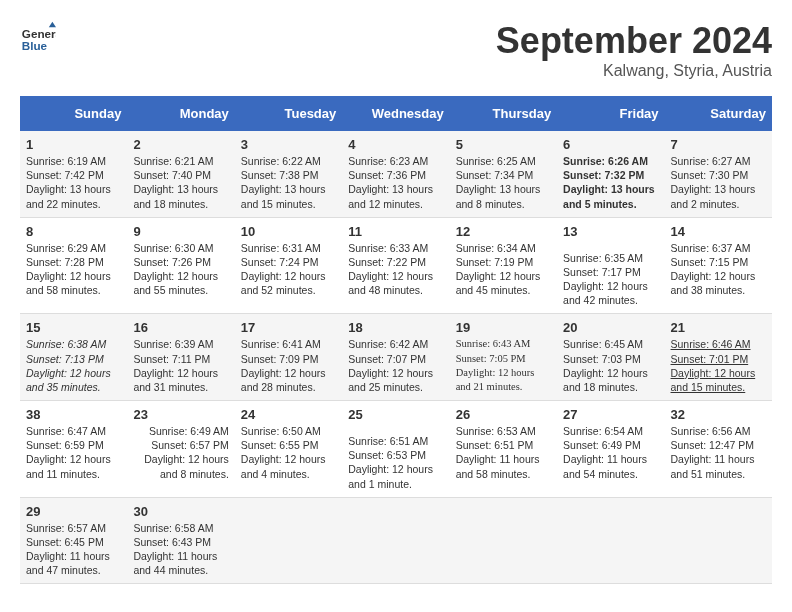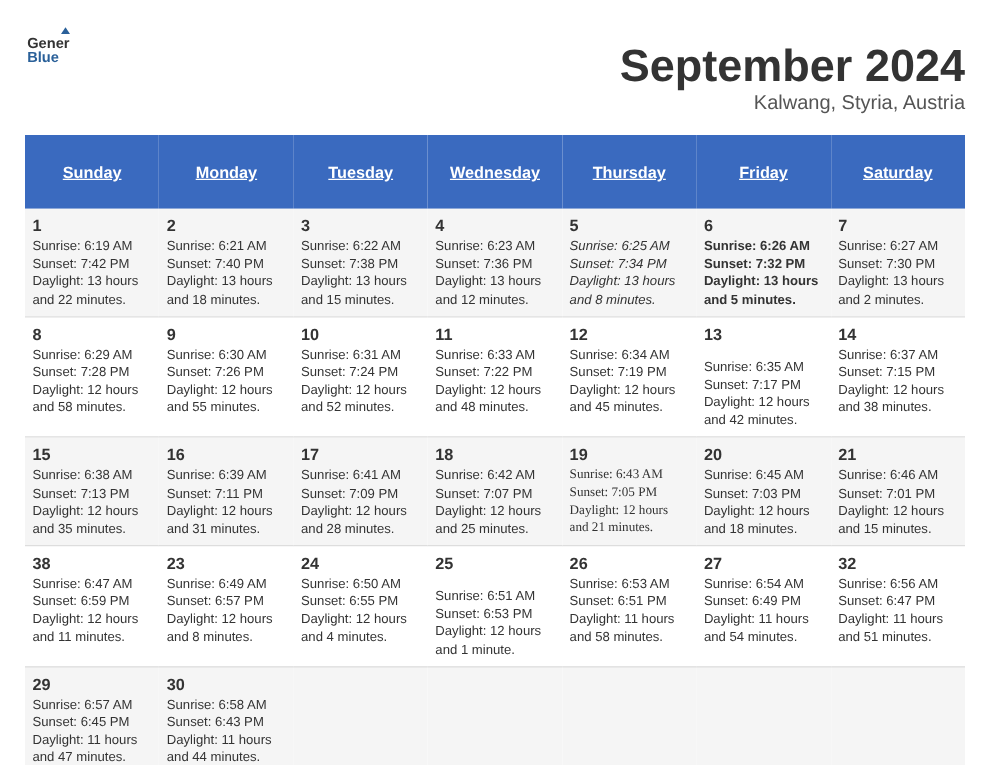--- a/index.html
+++ b/index.html
@@ -20,44 +20,42 @@
       display: flex;
       align-items: center;
       gap: 4px;
     }
     .logo-icon {
       width: 36px;
       height: 36px;
     }
     .title-block {
       text-align: right;
-      margin-top: 12px;
     }
     .month-title {
       font-size: 36px;
       font-weight: bold;
       color: #333;
     }
     .location {
       font-size: 16px;
       color: #555;
     }
     table {
       width: 100%;
       border-collapse: collapse;
       font-size: 11px;
     }
     thead th {
       background-color: #3a6abf;
       color: #fff;
-      padding: 22px 6px;
-      text-align: center;
+      padding: 10px 6px;
+      text-align: right;
       font-size: 13px;
       font-weight: bold;
-      text-decoration: underline;
     }
     tbody tr {
       border-bottom: 1px solid #ddd;
     }
     tbody td {
       vertical-align: top;
       padding: 6px 6px;
       color: #333;
       width: calc(100% / 7);
       min-height: 70px;
@@ -134,21 +132,21 @@
         </td>
         <td>
           <span class="day-num">4</span>
           <p class="cell-text" style="white-space: pre-line;">Sunrise: 6:23 AM
 Sunset: 7:36 PM
 Daylight: 13 hours
 and 12 minutes.</p>
         </td>
         <td>
           <span class="day-num">5</span>
-          <p class="cell-text" style="white-space: pre-line; font-style: italic;">Sunrise: 6:25 AM
+          <p class="cell-text" style="white-space: pre-line;">Sunrise: 6:25 AM
 Sunset: 7:34 PM
 Daylight: 13 hours
 and 8 minutes.</p>
         </td>
         <td>
           <span class="day-num">6</span>
           <p class="cell-text" style="white-space: pre-line; font-weight: bold;">Sunrise: 6:26 AM
 Sunset: 7:32 PM
 Daylight: 13 hours
 and 5 minutes.</p>
@@ -208,21 +206,21 @@
           <span class="day-num">14</span>
           <p class="cell-text" style="white-space: pre-line;">Sunrise: 6:37 AM
 Sunset: 7:15 PM
 Daylight: 12 hours
 and 38 minutes.</p>
         </td>
       </tr>
       <tr>
         <td>
           <span class="day-num">15</span>
-          <p class="cell-text" style="white-space: pre-line;">Sunrise: 6:38 AM
+          <p class="cell-text" style="white-space: pre-line; font-style: italic;">Sunrise: 6:38 AM
 Sunset: 7:13 PM
 Daylight: 12 hours
 and 35 minutes.</p>
         </td>
         <td>
           <span class="day-num">16</span>
           <p class="cell-text" style="white-space: pre-line;">Sunrise: 6:39 AM
 Sunset: 7:11 PM
 Daylight: 12 hours
 and 31 minutes.</p>
@@ -250,37 +248,37 @@
         </td>
         <td>
           <span class="day-num">20</span>
           <p class="cell-text" style="white-space: pre-line;">Sunrise: 6:45 AM
 Sunset: 7:03 PM
 Daylight: 12 hours
 and 18 minutes.</p>
         </td>
         <td>
           <span class="day-num">21</span>
-          <p class="cell-text" style="white-space: pre-line;">Sunrise: 6:46 AM
+          <p class="cell-text" style="white-space: pre-line; text-decoration: underline;">Sunrise: 6:46 AM
 Sunset: 7:01 PM
 Daylight: 12 hours
 and 15 minutes.</p>
         </td>
       </tr>
       <tr>
         <td>
           <span class="day-num">38</span>
           <p class="cell-text" style="white-space: pre-line;">Sunrise: 6:47 AM
 Sunset: 6:59 PM
 Daylight: 12 hours
 and 11 minutes.</p>
         </td>
         <td>
           <span class="day-num">23</span>
-          <p class="cell-text" style="white-space: pre-line;">Sunrise: 6:49 AM
+          <p class="cell-text" style="white-space: pre-line; text-align: right;">Sunrise: 6:49 AM
 Sunset: 6:57 PM
 Daylight: 12 hours
 and 8 minutes.</p>
         </td>
         <td>
           <span class="day-num">24</span>
           <p class="cell-text" style="white-space: pre-line;">Sunrise: 6:50 AM
 Sunset: 6:55 PM
 Daylight: 12 hours
 and 4 minutes.</p>
@@ -302,21 +300,21 @@
         <td>
           <span class="day-num">27</span>
           <p class="cell-text" style="white-space: pre-line;">Sunrise: 6:54 AM
 Sunset: 6:49 PM
 Daylight: 11 hours
 and 54 minutes.</p>
         </td>
         <td>
           <span class="day-num">32</span>
           <p class="cell-text" style="white-space: pre-line;">Sunrise: 6:56 AM
-Sunset: 6:47 PM
+Sunset: 12:47 PM
 Daylight: 11 hours
 and 51 minutes.</p>
         </td>
       </tr>
       <tr>
         <td>
           <span class="day-num">29</span>
           <p class="cell-text" style="white-space: pre-line;">Sunrise: 6:57 AM
 Sunset: 6:45 PM
 Daylight: 11 hours

